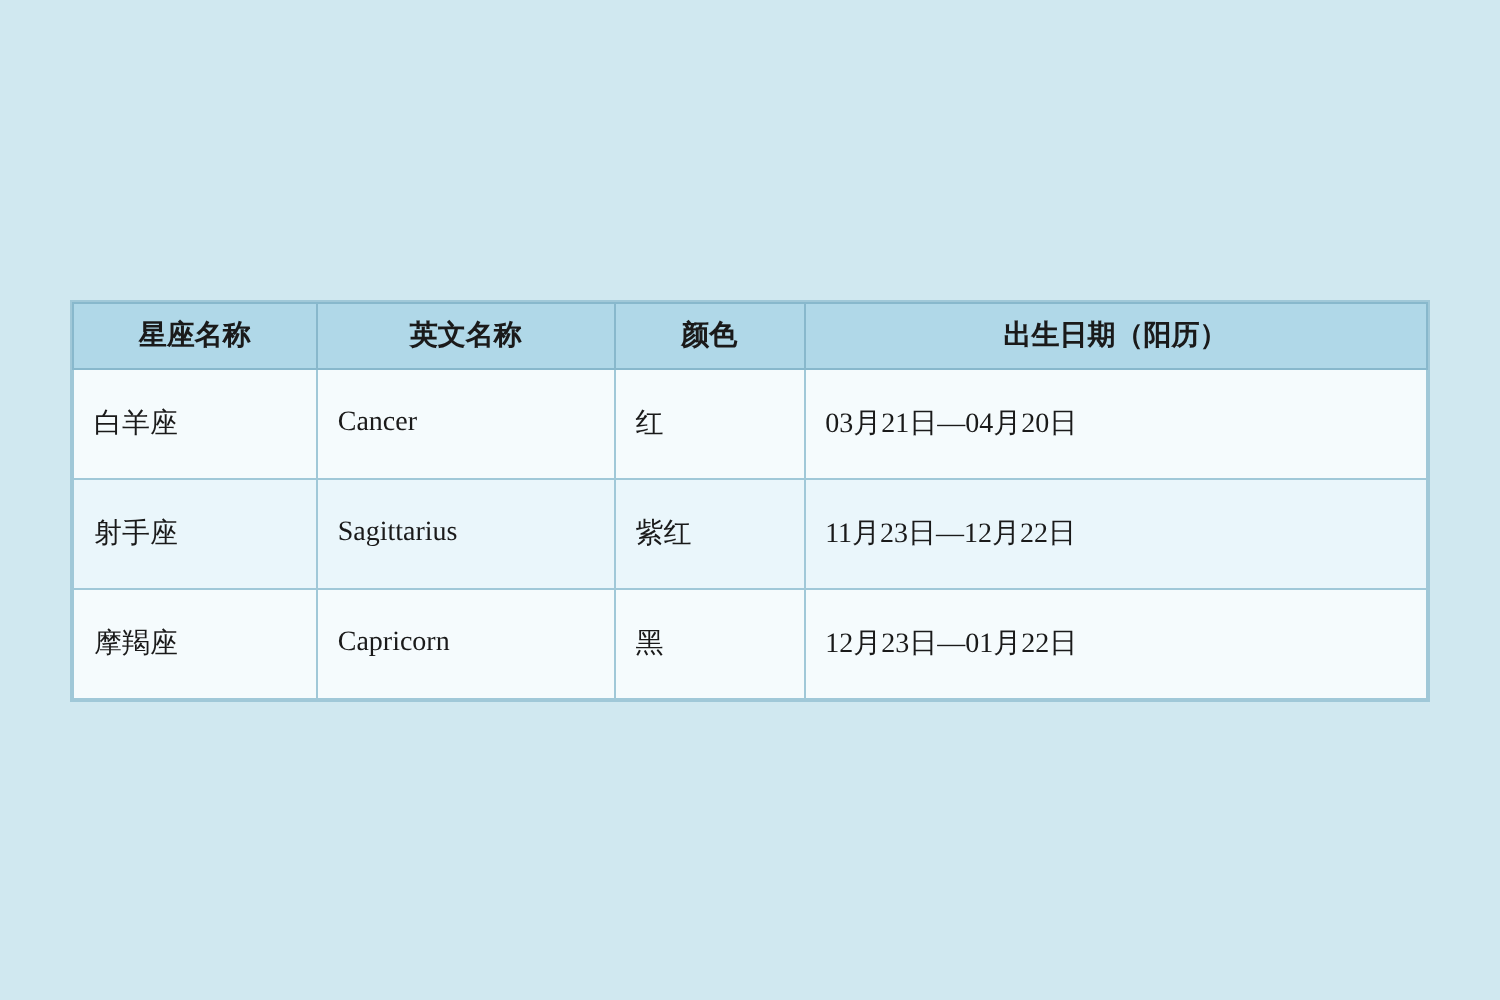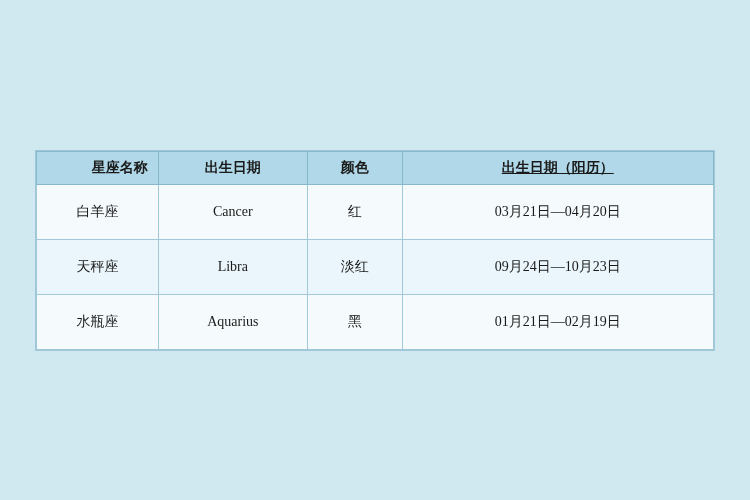--- a/index.html
+++ b/index.html
@@ -27,60 +27,60 @@
       color: #1a1a1a;
       padding: 7px 10px;
       border: 1px solid #88b8cc;
       text-align: center;
       font-weight: bold;
       font-size: 14px;
     }
     td {
       padding: 18px 10px;
       border: 1px solid #a0c8d8;
-      text-align: center;
+      text-align: left;
       color: #1a1a1a;
       background: #f5fbfd;
       font-size: 14px;
     }
     tr:nth-child(even) td {
       background: #eaf6fb;
     }
-    .col-zh { width: 18%; text-align: right; }
+    .col-zh { width: 18%; }
     .col-en { width: 22%; }
     .col-color { width: 14%; }
-    .col-date { width: 46%; text-decoration: underline; }
+    .col-date { width: 46%; }
   </style>
 </head>
 <body>
 
 <div class="container">
   <table>
     <thead>
       <tr>
         <th class="col-zh">星座名称</th>
-        <th class="col-en">出生日期</th>
+        <th class="col-en">英文名称</th>
         <th class="col-color">颜色</th>
         <th class="col-date">出生日期（阳历）</th>
       </tr>
     </thead>
     <tbody id="table-body">
     <tr>
           <td>白羊座</td>
           <td>Cancer</td>
           <td>红</td>
           <td>03月21日—04月20日</td>
         </tr>
         <tr>
-          <td>天秤座</td>
-          <td>Libra</td>
-          <td>淡红</td>
-          <td>09月24日—10月23日</td>
+          <td>射手座</td>
+          <td>Sagittarius</td>
+          <td>紫红</td>
+          <td>11月23日—12月22日</td>
         </tr>
         <tr>
-          <td>水瓶座</td>
-          <td>Aquarius</td>
+          <td>摩羯座</td>
+          <td>Capricorn</td>
           <td>黑</td>
-          <td>01月21日—02月19日</td>
+          <td>12月23日—01月22日</td>
         </tr>
       </tbody>
   </table>
 </div>
 
 </body></html>

